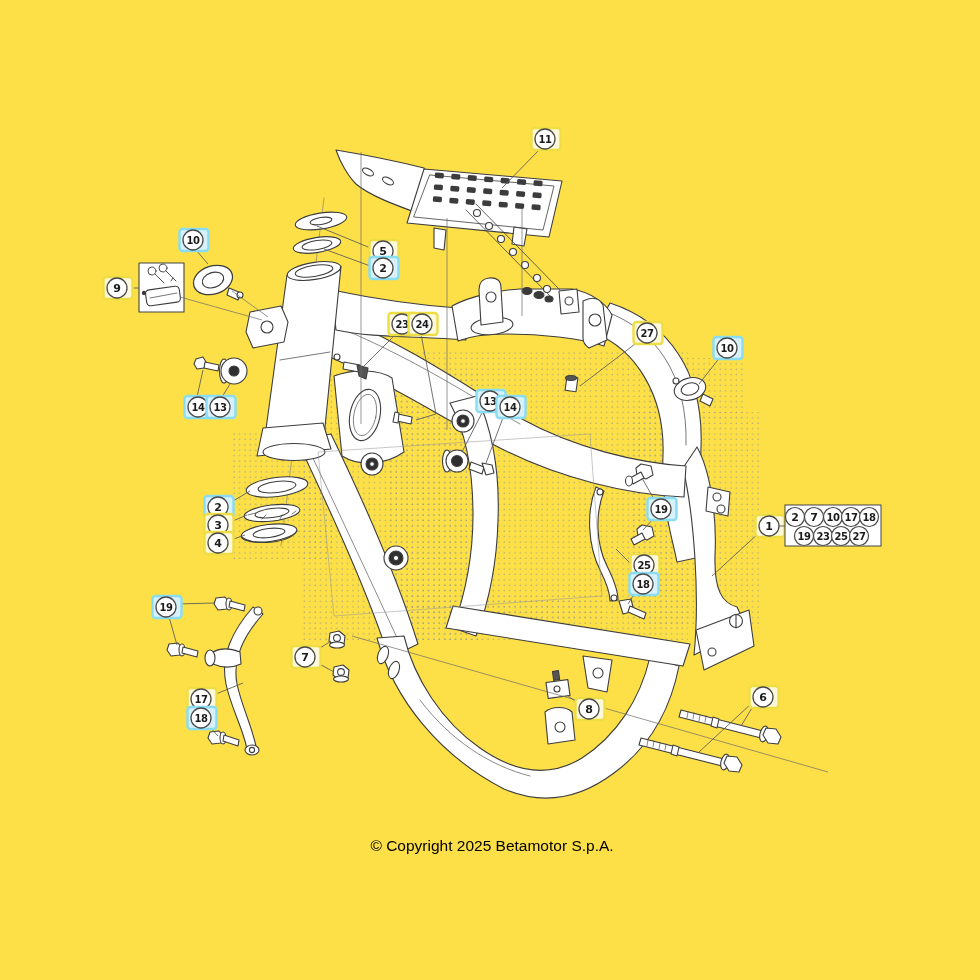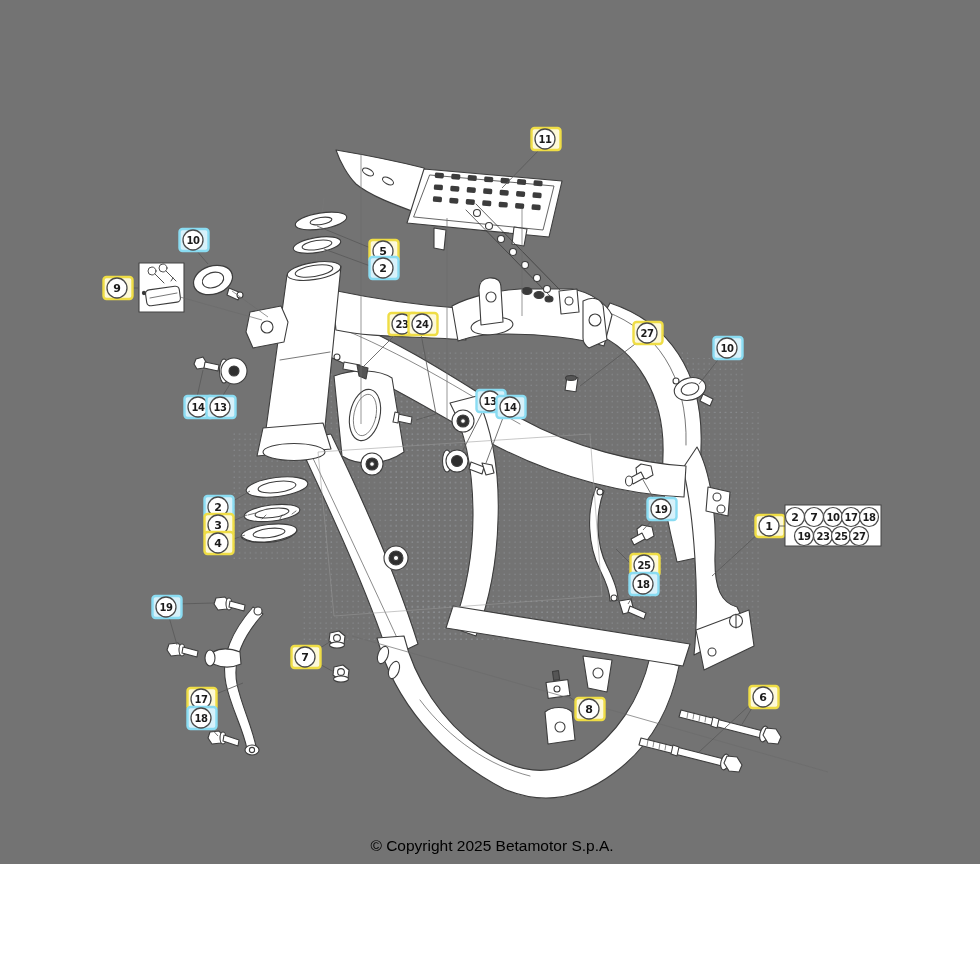--- a/index.html
+++ b/index.html
@@ -1,16 +1,16 @@
 <!DOCTYPE html>
 <html><head>
 <meta charset="utf-8">
 <style>
   html,body{margin:0;padding:0;background:#fff;}
-  #stage{position:relative;width:980px;height:864px;background:#737373;overflow:hidden;
+  #stage{position:relative;width:980px;height:980px;background:#fde047;overflow:hidden;
          font-family:"Liberation Sans", sans-serif;}
   svg text{font-family:"DejaVu Sans","Liberation Sans",sans-serif;}
   #copyright-text{font-family:"Liberation Sans",sans-serif;}
 </style>
 </head>
 <body>
 
 <div id="stage">
 <svg id="diagram" width="980" height="980" viewBox="0 0 980 980">
   <defs>

